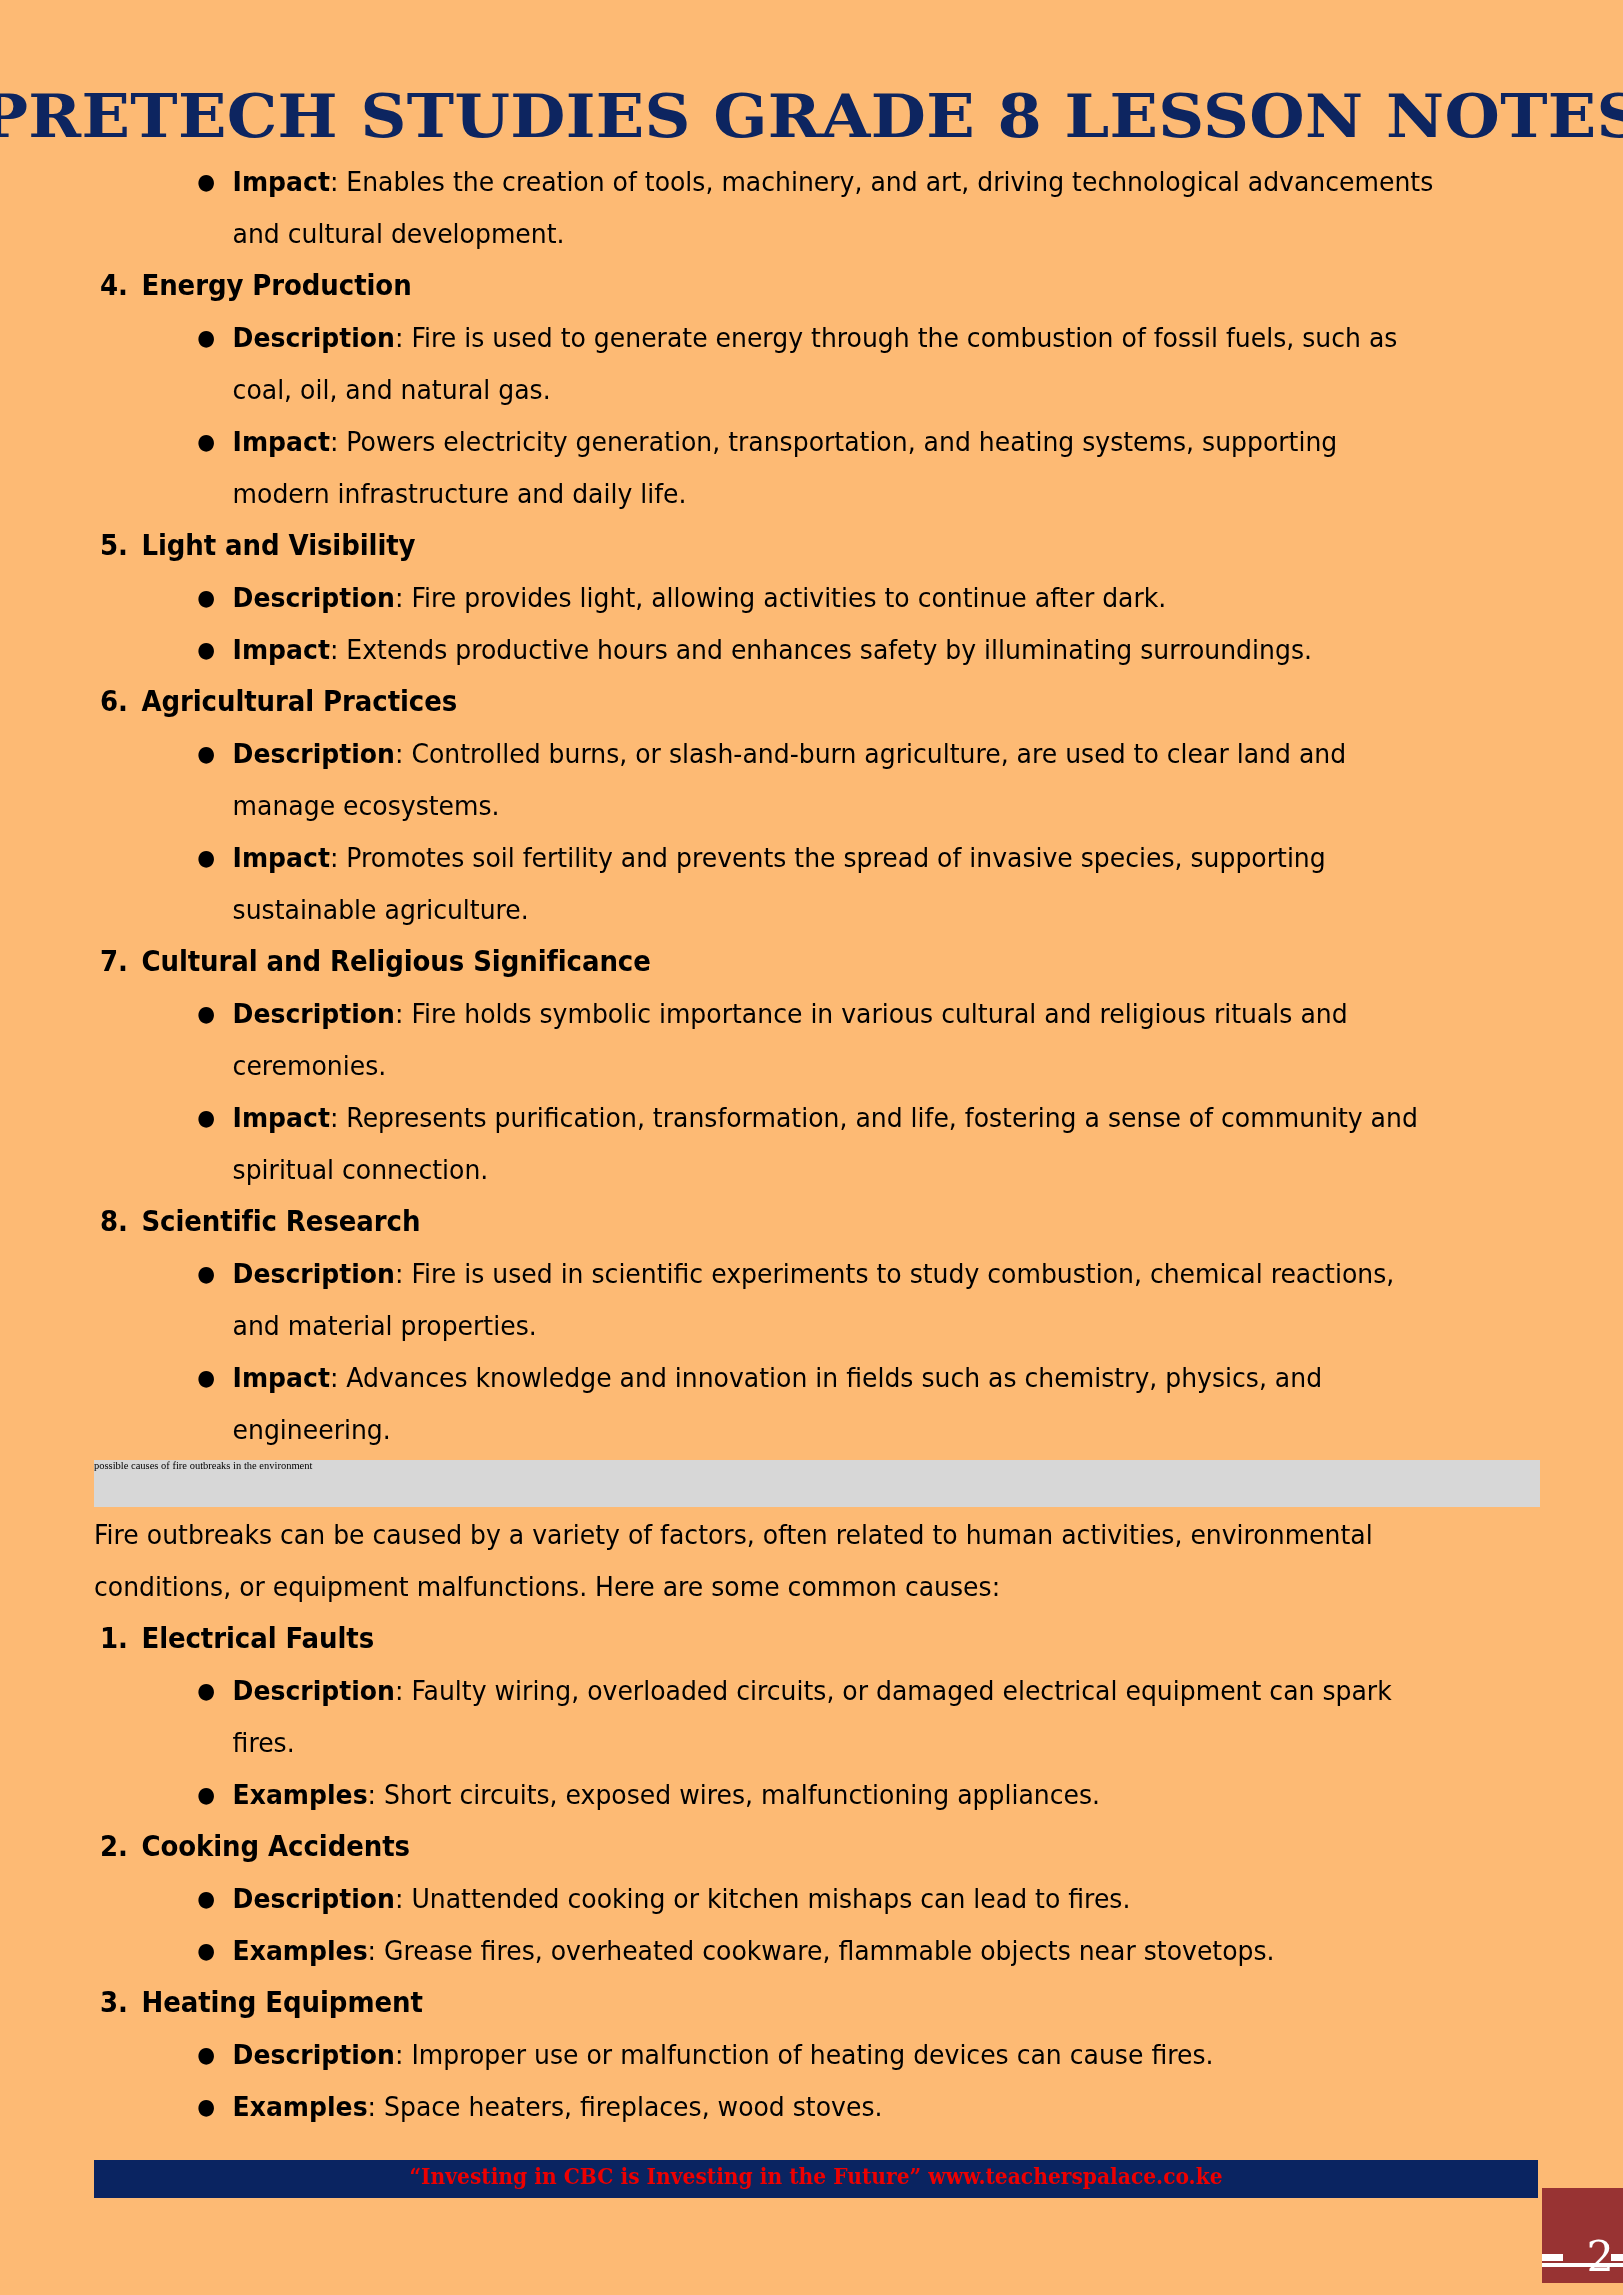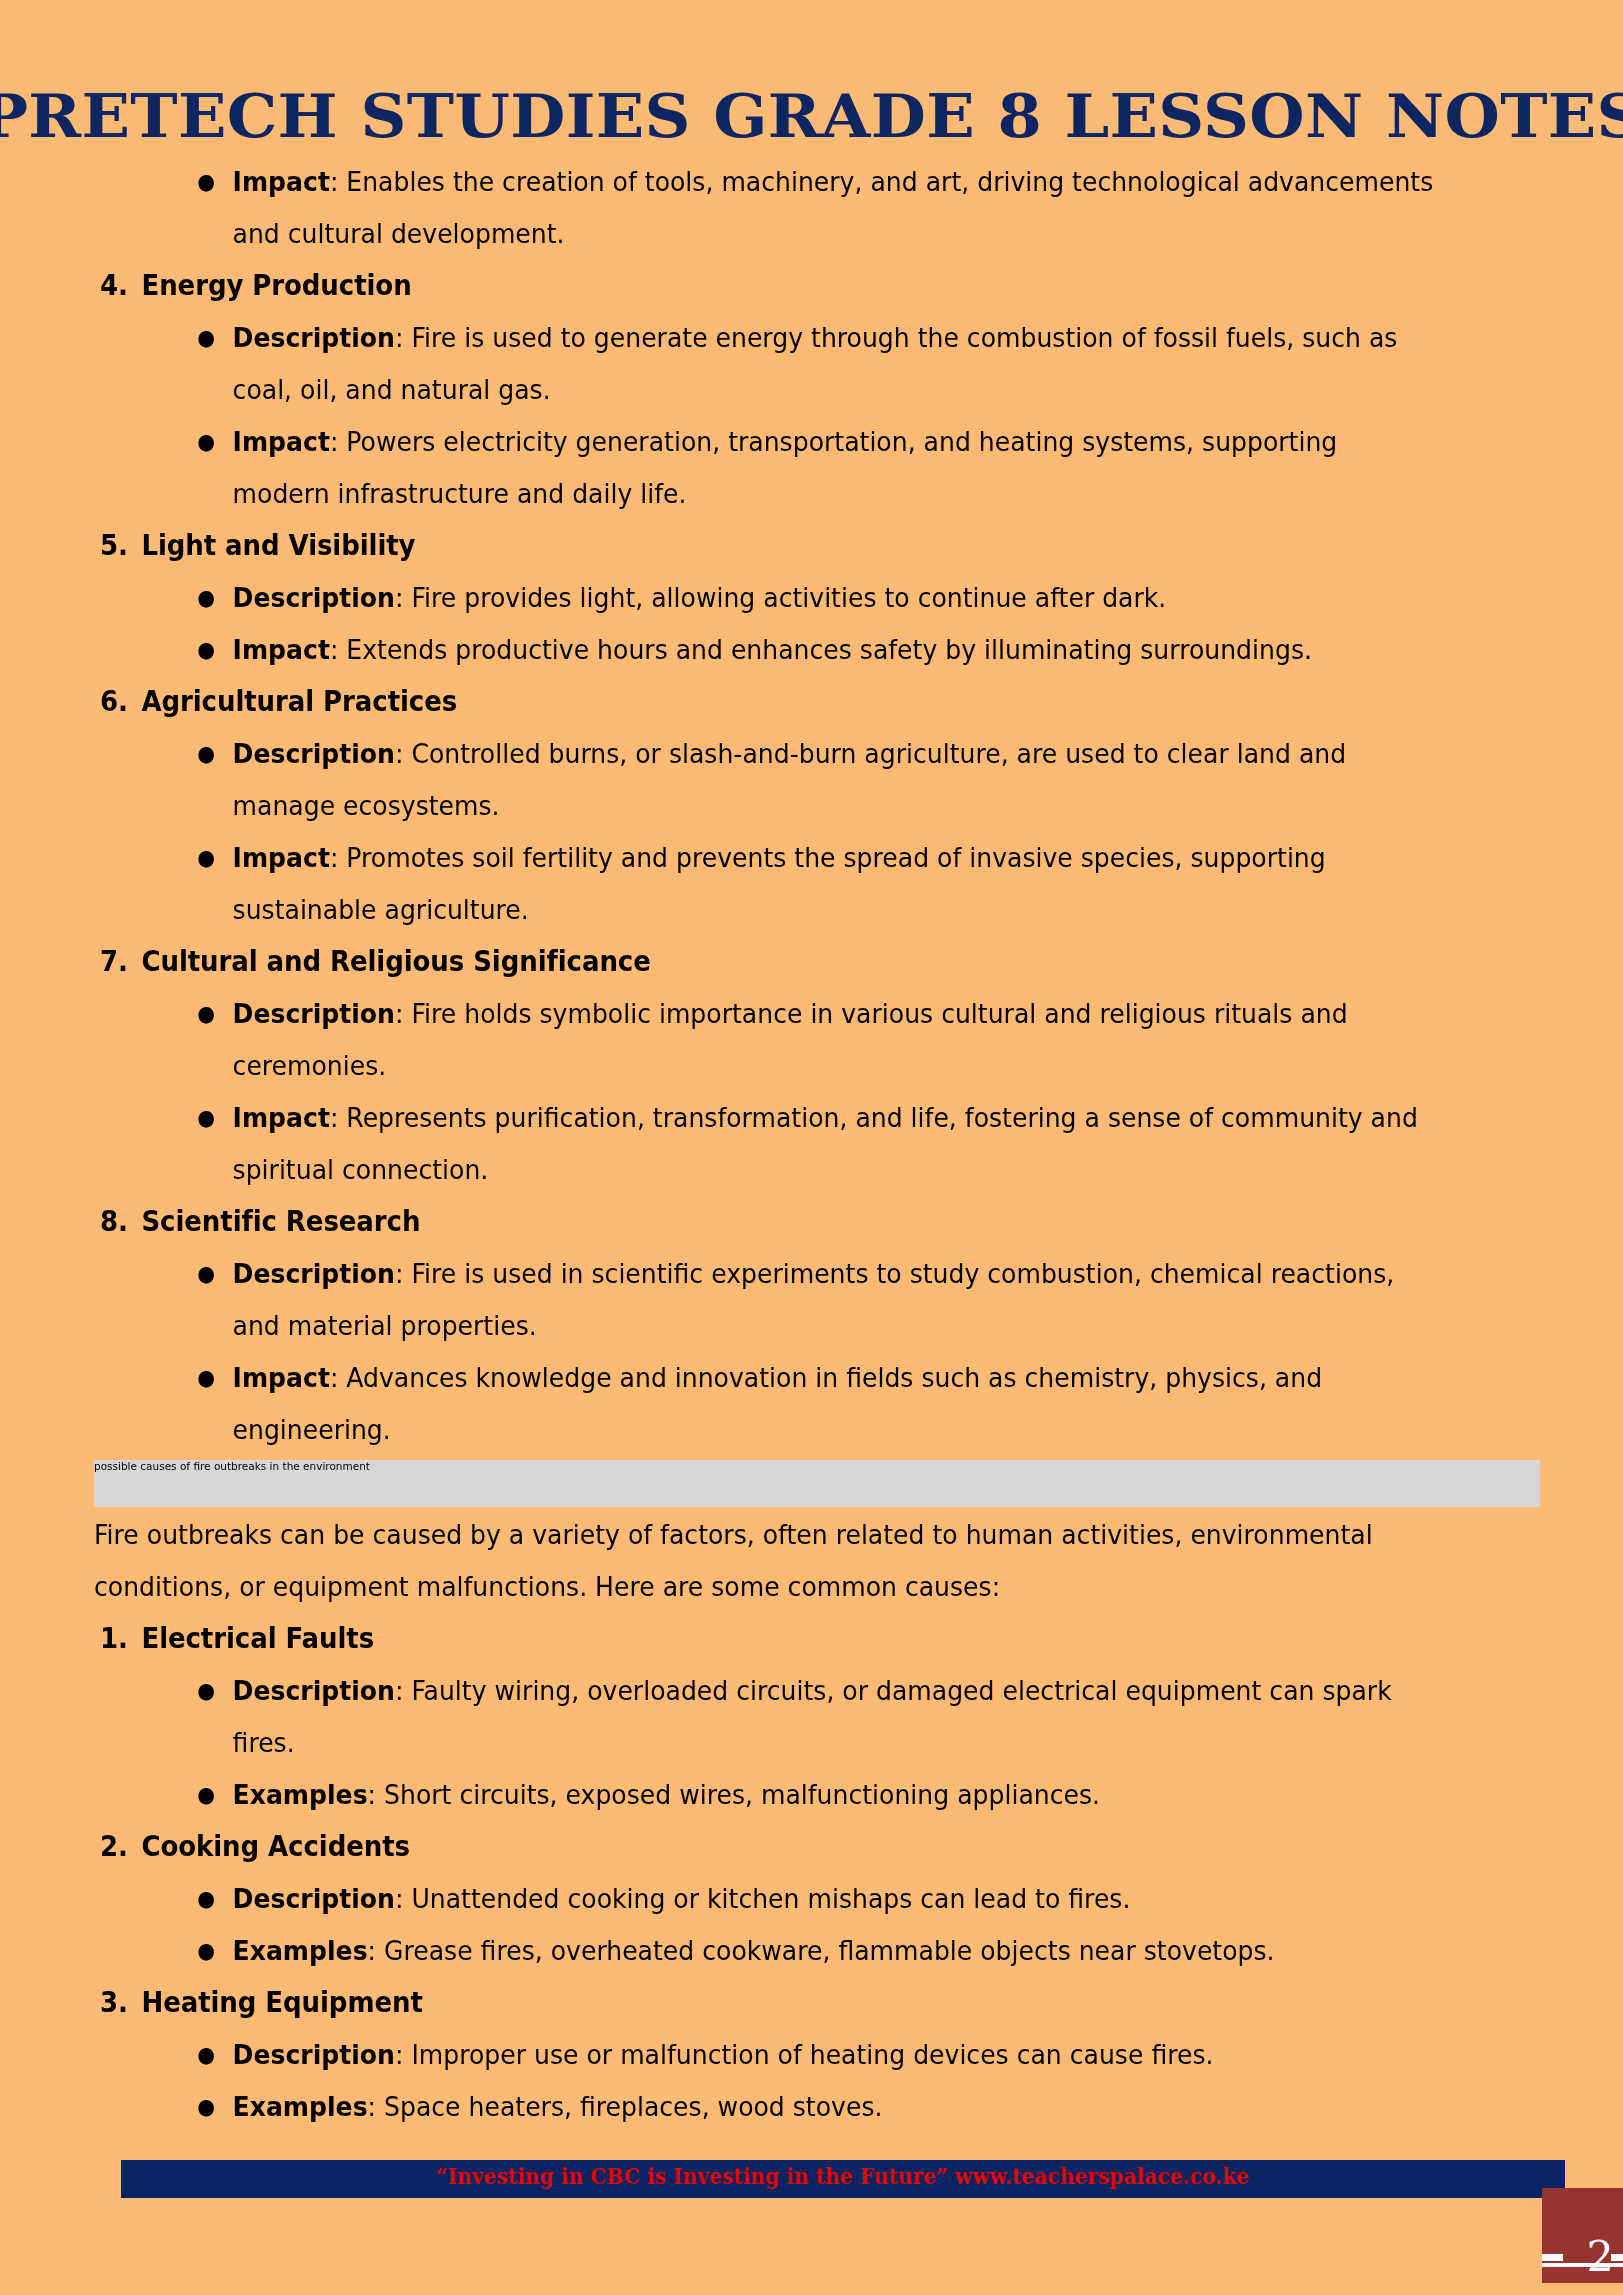--- a/index.html
+++ b/index.html
@@ -115,21 +115,20 @@
   }
 
   
   .footer-band {
     position: absolute;
     left: 94px;
     top: 2160px;
     width: 1444px;
     height: 38px;
     background: #0a2461;
-    margin-left: 27px;
   }
   .footer-band .footer-text {
     position: absolute;
     left: 0;
     right: 0;
     top: 1.3px;
     text-align: center;
     color: #ee0000;
     font-family: "DejaVu Serif", serif;
     font-weight: bold;
@@ -205,21 +204,21 @@
       <div class="txt num-item"><span class="num">6.</span><span class="num-label">Agricultural Practices</span></div>
       <div class="txt bullet-item"><span class="dot">●</span><span class="lead">Description</span><span>: </span><span class="body">Controlled burns, or slash-and-burn agriculture, are used to clear land and manage ecosystems.</span></div>
       <div class="txt bullet-item"><span class="dot">●</span><span class="lead">Impact</span><span>: </span><span class="body">Promotes soil fertility and prevents the spread of invasive species, supporting sustainable agriculture.</span></div>
       <div class="txt num-item"><span class="num">7.</span><span class="num-label">Cultural and Religious Significance</span></div>
       <div class="txt bullet-item"><span class="dot">●</span><span class="lead">Description</span><span>: </span><span class="body">Fire holds symbolic importance in various cultural and religious rituals and ceremonies.</span></div>
       <div class="txt bullet-item"><span class="dot">●</span><span class="lead">Impact</span><span>: </span><span class="body">Represents purification, transformation, and life, fostering a sense of community and spiritual connection.</span></div>
       <div class="txt num-item"><span class="num">8.</span><span class="num-label">Scientific Research</span></div>
       <div class="txt bullet-item"><span class="dot">●</span><span class="lead">Description</span><span>: </span><span class="body">Fire is used in scientific experiments to study combustion, chemical reactions, and material properties.</span></div>
       <div class="txt bullet-item"><span class="dot">●</span><span class="lead">Impact</span><span>: </span><span class="body">Advances knowledge and innovation in fields such as chemistry, physics, and engineering.</span></div>
       <div style="position: relative; height: 47px; margin: 3.9px 0px 2.6px;">
-        <div style="position: absolute; left: 0px; top: 0px; width: 1446px; height: 47px; background: rgb(215, 215, 215);">
+        <div style="position: absolute; left: 0px; top: 0px; width: 1446px; height: 47px; background: rgb(215, 215, 215); font-family: Liberation Serif, serif;">
           <div class="banner-text">possible causes of fire outbreaks in the environment</div>
         </div>
       </div>
       <div class="txt para">Fire outbreaks can be caused by a variety of factors, often related to human activities, environmental conditions, or equipment malfunctions. Here are some common causes:</div>
       <div class="txt num-item"><span class="num">1.</span><span class="num-label">Electrical Faults</span></div>
       <div class="txt bullet-item"><span class="dot">●</span><span class="lead">Description</span><span>: </span><span class="body">Faulty wiring, overloaded circuits, or damaged electrical equipment can spark fires.</span></div>
       <div class="txt bullet-item"><span class="dot">●</span><span class="lead">Examples</span><span>: </span><span class="body">Short circuits, exposed wires, malfunctioning appliances.</span></div>
       <div class="txt num-item"><span class="num">2.</span><span class="num-label">Cooking Accidents</span></div>
       <div class="txt bullet-item"><span class="dot">●</span><span class="lead">Description</span><span>: </span><span class="body">Unattended cooking or kitchen mishaps can lead to fires.</span></div>
       <div class="txt bullet-item"><span class="dot">●</span><span class="lead">Examples</span><span>: </span><span class="body">Grease fires, overheated cookware, flammable objects near stovetops.</span></div>

